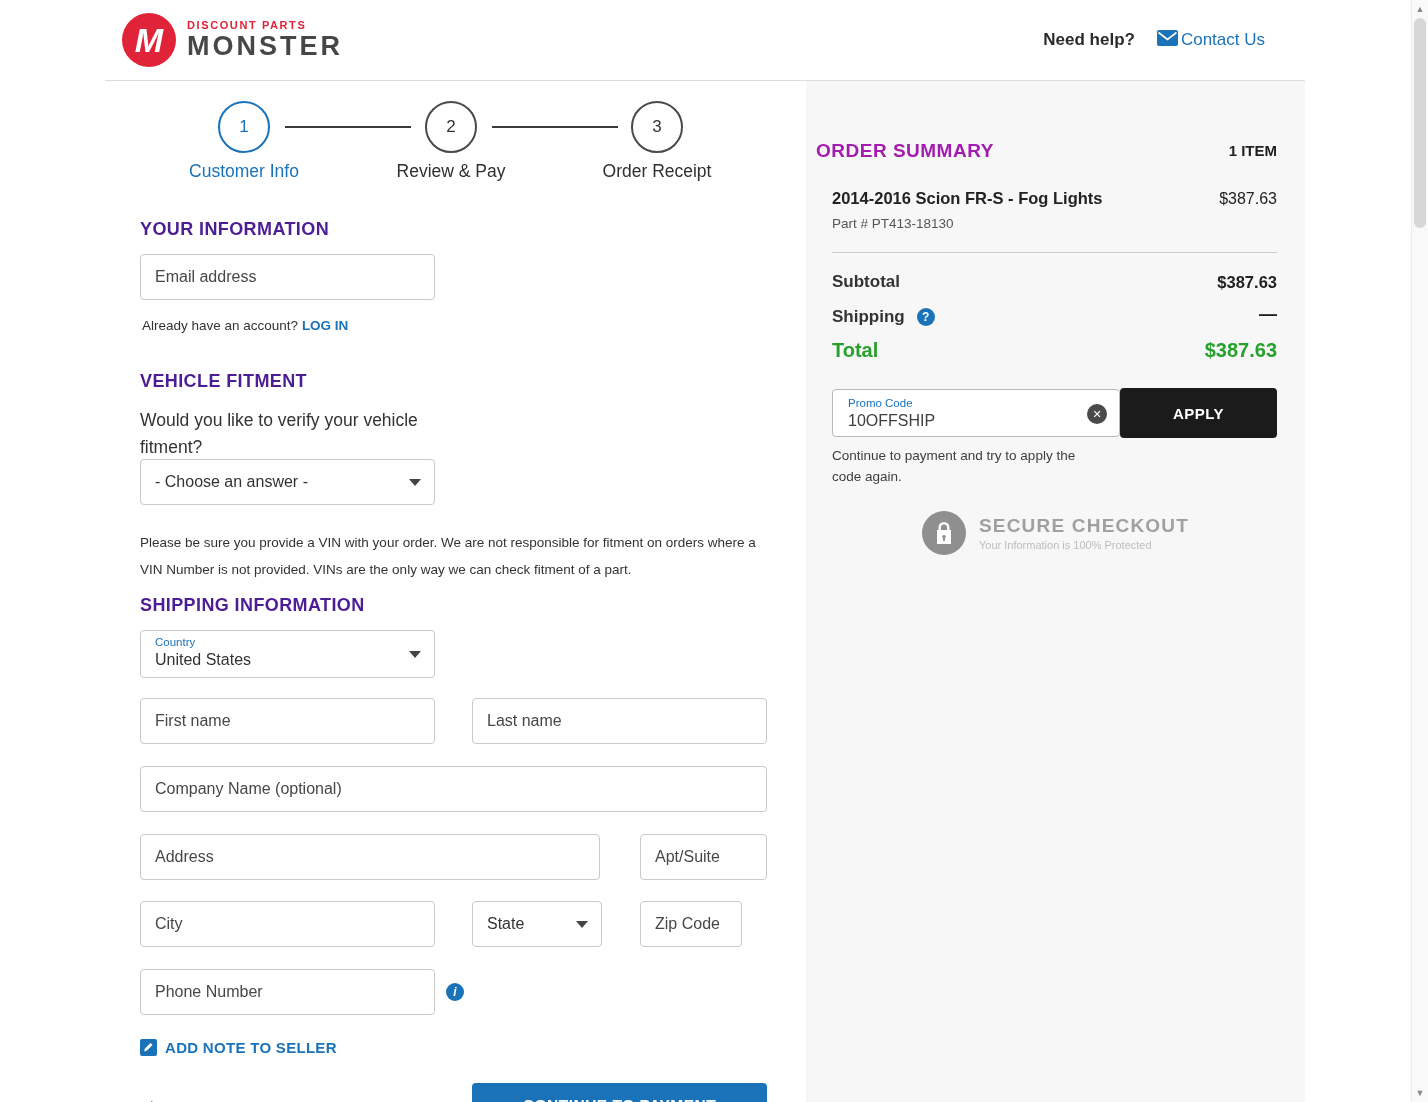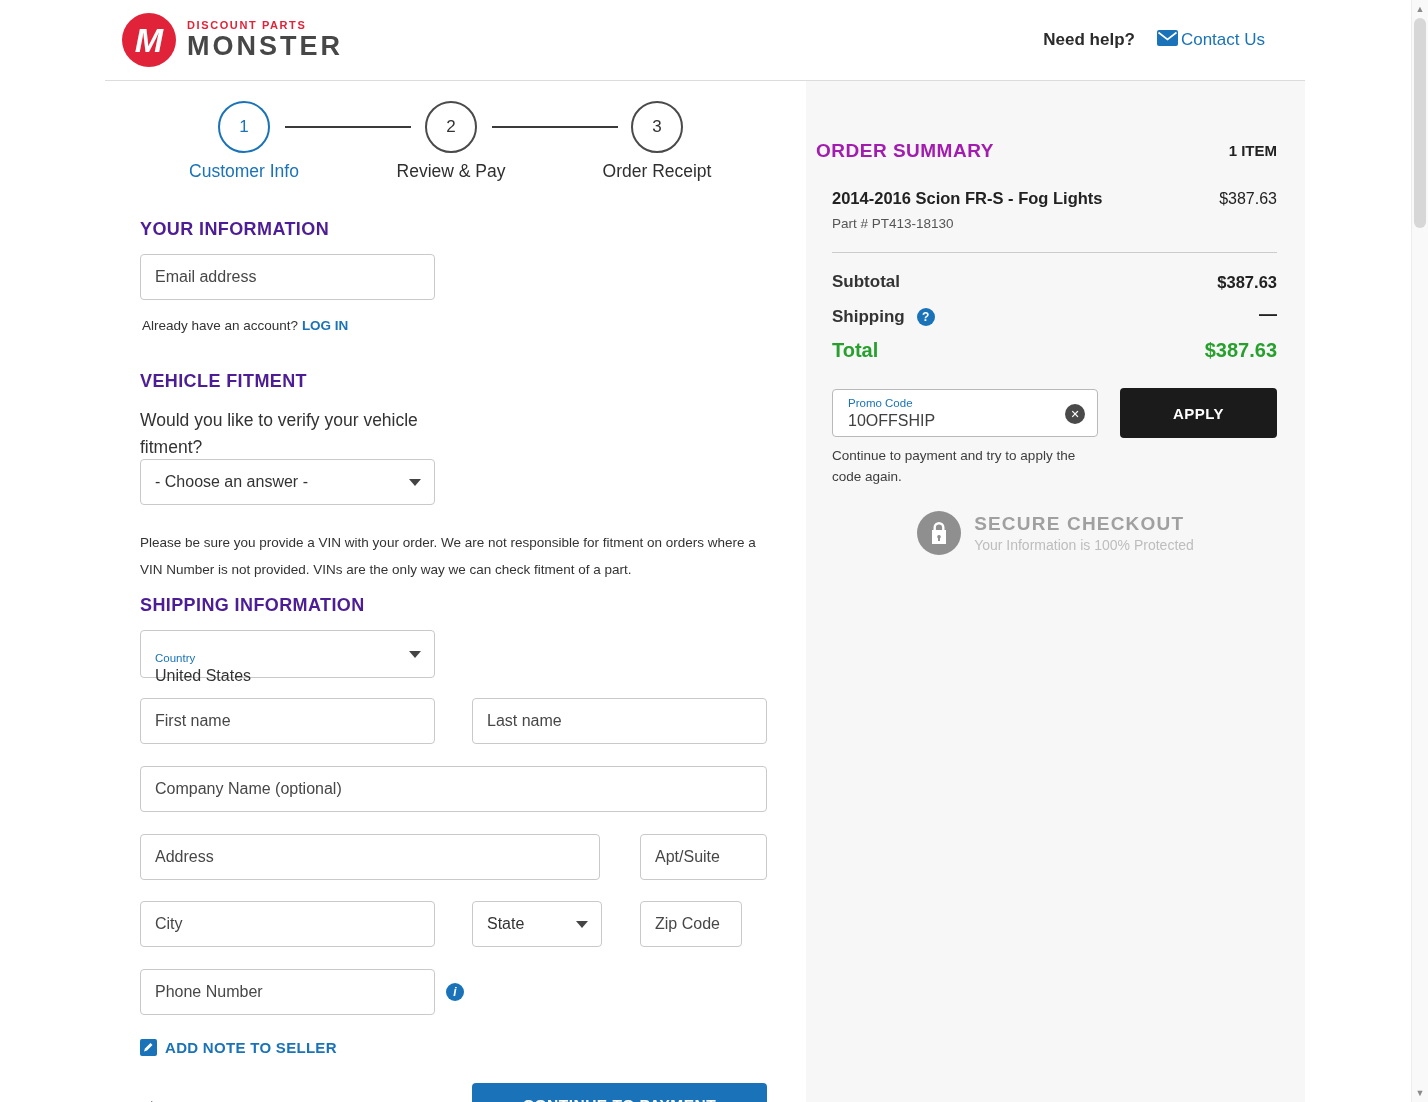--- a/index.html
+++ b/index.html
@@ -52,21 +52,21 @@
   .account-row{position:absolute;left:37px;top:237px;font-size:13.5px;color:#333}
   .login-link{color:#1a73b8;font-weight:bold;cursor:pointer}
   .question{position:absolute;left:35px;top:326px;width:292px;font-size:17.5px;line-height:27px;color:#333}
   .sel{position:absolute;height:46px;border:1px solid #c9c9c9;border-radius:4px;background:#fff;
     display:flex;align-items:center;padding:0 30px 0 14px;font-size:16px;color:#333;cursor:pointer}
   .caret{position:absolute;right:13px;top:50%;margin-top:-3px;width:0;height:0;
     border-left:6px solid transparent;border-right:6px solid transparent;border-top:7px solid #444}
   .answer{left:35px;top:378px;width:295px}
   .state{left:367px;top:820px;width:130px}
   .country{left:35px;top:549px;width:295px;height:48px;flex-direction:column;align-items:flex-start;
-    justify-content:flex-start;padding-top:20px}
+    justify-content:flex-start;padding-top:4px}
   .mini-label{font-size:11.5px;color:#1a73b8;line-height:14px}
   .country-val{font-size:16px;color:#333;line-height:21px}
   .vin-note{position:absolute;left:35px;top:448px;width:632px;font-size:13.5px;line-height:27px;color:#333}
   .info-icon{position:absolute;left:341px;top:902px;width:18px;height:18px;border-radius:50%;background:#1a73b8;
     color:#fff;font-size:12px;font-weight:bold;font-style:italic;display:flex;align-items:center;justify-content:center;cursor:pointer}
   .add-note{position:absolute;left:35px;top:958px;display:flex;align-items:center;gap:8px;color:#1a73b8;
     font-weight:bold;font-size:15px;letter-spacing:.3px;cursor:pointer}
   .back-partial{position:absolute;left:40px;top:1008px;font-size:20px;color:#222}
   .continue-btn{position:absolute;left:367px;top:1002px;width:295px;height:48px;background:#1a73b8;border:none;
     border-radius:4px;color:#fff;font-size:15.5px;font-weight:bold;letter-spacing:.5px;
@@ -81,33 +81,33 @@
   .os-divider{position:absolute;left:26px;right:28px;top:171px;height:1px;background:#ccc}
   .sub-label{position:absolute;left:26px;top:191px;font-size:17px;font-weight:bold;color:#333}
   .sub-val{position:absolute;right:28px;top:192px;font-size:16.5px;font-weight:bold;color:#222}
   .ship-row{position:absolute;left:26px;top:226px;display:flex;align-items:center;gap:12px}
   .ship-label{font-size:17px;font-weight:bold;color:#333}
   .help-icon{width:18px;height:18px;border-radius:50%;background:#1a73b8;color:#fff;font-size:12px;
     font-weight:bold;display:flex;align-items:center;justify-content:center;cursor:pointer}
   .ship-val{position:absolute;right:28px;top:223px;font-size:18px;font-weight:bold;color:#222}
   .total-label{position:absolute;left:26px;top:258px;font-size:20px;font-weight:bold;color:#28a02e}
   .total-val{position:absolute;right:28px;top:258px;font-size:20px;font-weight:bold;color:#28a02e}
-  .promo-box{position:absolute;left:26px;top:308px;width:266px;height:48px;background:#fff;border:1px solid #b9b9b9;
+  .promo-box{position:absolute;left:26px;top:308px;width:288px;height:48px;background:#fff;border:1px solid #b9b9b9;
     border-radius:4px;padding:6px 40px 0 15px;cursor:text}
   .promo-label{font-size:11.5px;color:#1a73b8;line-height:14px}
   .promo-value{font-size:16px;color:#404040;line-height:21px}
   .clear-icon{position:absolute;right:12px;top:14px;width:20px;height:20px;border-radius:50%;background:#4a4a4a;
     color:#fff;font-size:11px;display:flex;align-items:center;justify-content:center;cursor:pointer}
   .apply-btn{position:absolute;left:314px;top:307px;width:157px;height:50px;background:#1b1b1b;color:#fff;border:none;
     border-radius:4px;font-size:15px;font-weight:bold;letter-spacing:.5px;cursor:pointer;font-family:inherit}
   .promo-note{position:absolute;left:26px;top:364px;width:264px;font-size:13.5px;line-height:21px;color:#3d3d3d}
   .secure{position:absolute;left:0;top:430px;width:100%;display:flex;align-items:center;justify-content:center;gap:13px}
   .lock-circle{width:44px;height:44px;border-radius:50%;background:#8f8f8f;display:flex;align-items:center;justify-content:center}
   .secure-title{font-size:19px;font-weight:bold;color:#a0a0a0;letter-spacing:1.2px}
-  .secure-sub{font-size:14px;color:#bdbdbd;margin-top:2px}
+  .secure-sub{font-size:11px;color:#bdbdbd;margin-top:2px}
 
   
   .scrollbar{position:absolute;right:0;top:0;width:17px;height:1102px;background:#f9f9f9;border-left:1px solid #ececec}
   .sb-up{position:absolute;top:4px;left:0;width:16px;text-align:center;font-size:9px;color:#8a8a8a;cursor:pointer}
   .sb-down{position:absolute;bottom:4px;left:0;width:16px;text-align:center;font-size:9px;color:#8a8a8a;cursor:pointer}
   .sb-thumb{position:absolute;left:2px;top:18px;width:12px;height:210px;border-radius:6px;background:#d7d7d7;cursor:grab}
 </style>
 </head>
 <body>
 

